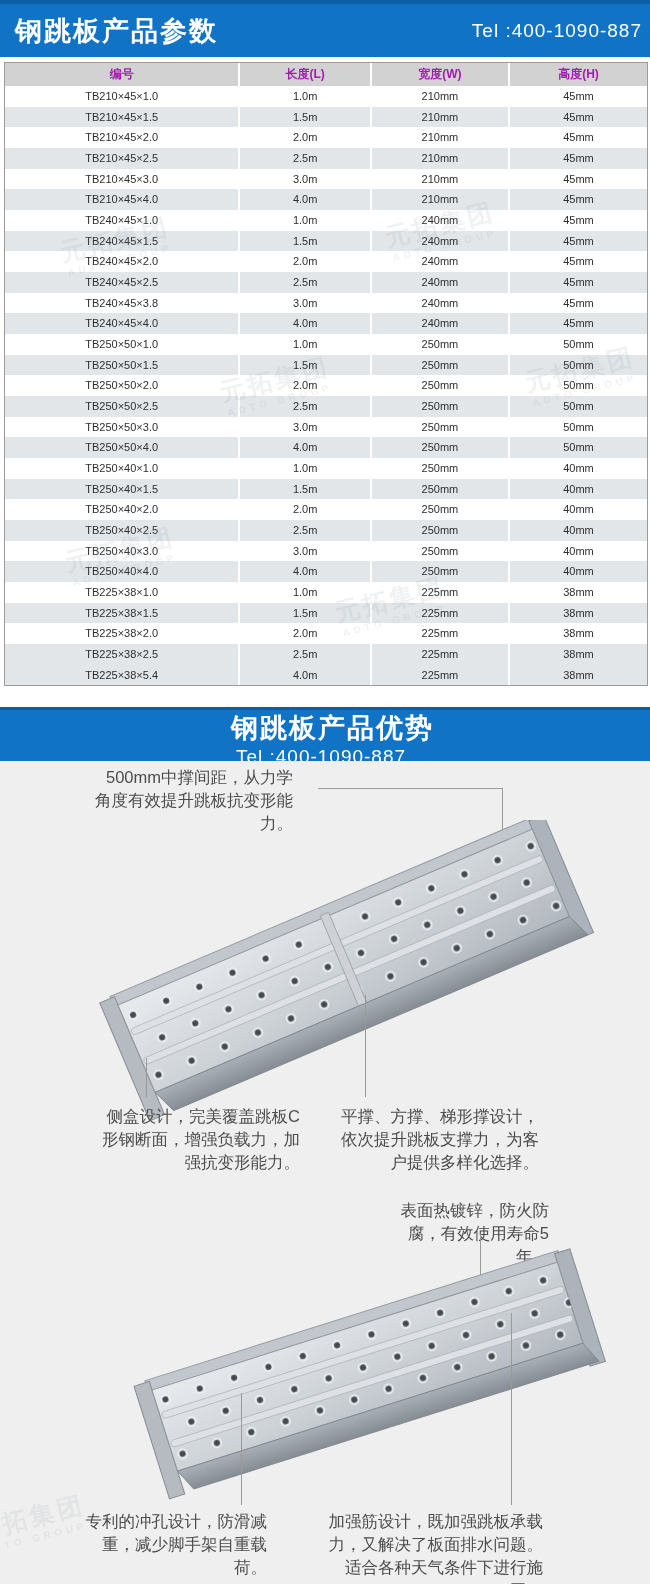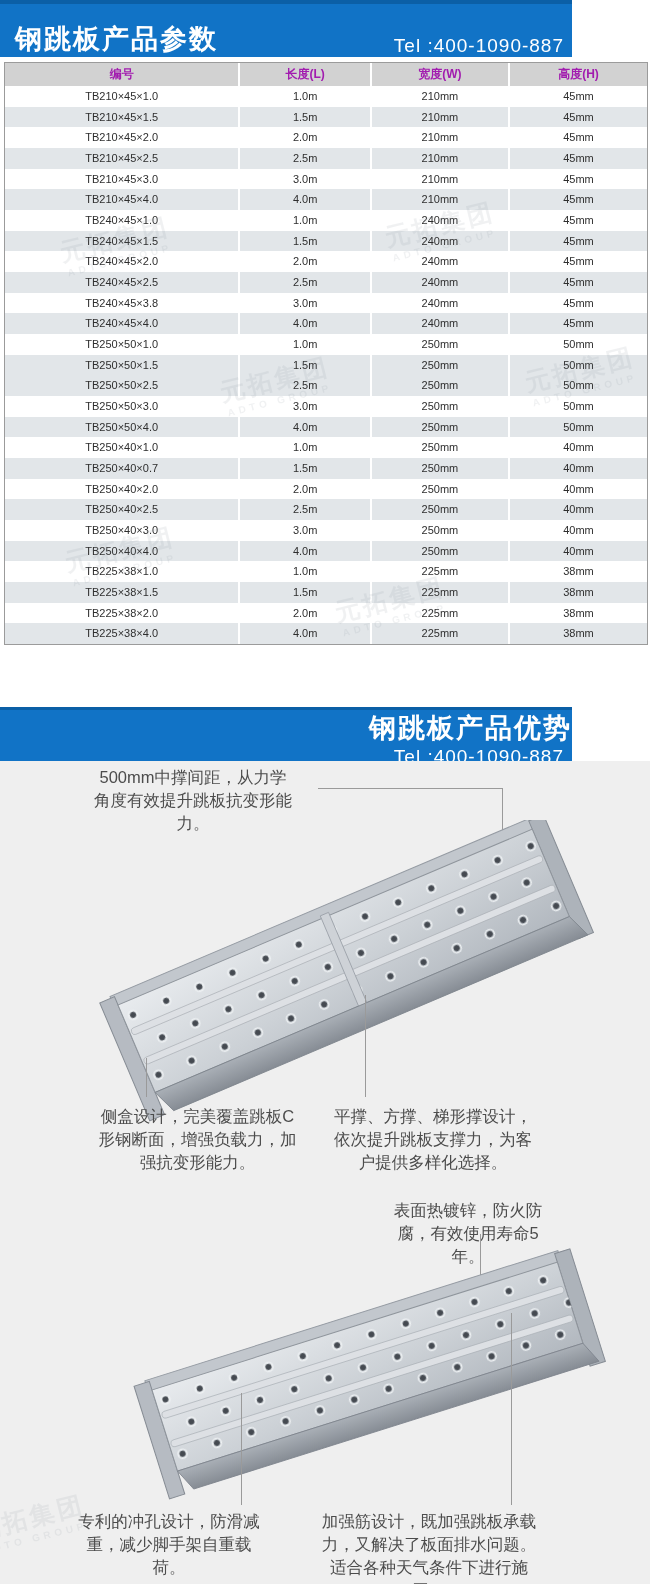--- a/index.html
+++ b/index.html
@@ -1,20 +1,20 @@
 <!DOCTYPE html>
 <html><head>
 <meta charset="utf-8">
 <style>
   html,body{margin:0;padding:0;background:#fff;}
   .page{position:relative;width:650px;height:1584px;overflow:hidden;background:#fff;
         font-family:"Liberation Sans","DejaVu Sans",sans-serif;}
   
-  .band{position:absolute;left:0;width:572px;background:#1173c6;border-top:4px solid #0b5fa6;
-        box-sizing:border-box;display:flex;align-items:flex-end;justify-content:space-between;}
+  .band{position:absolute;left:0;width:650px;background:#1173c6;border-top:4px solid #0b5fa6;
+        box-sizing:border-box;display:flex;align-items:center;justify-content:space-between;}
   .band-1{top:0;height:57px;}
   .band-2{top:707px;height:54px;border-top-width:3px;flex-direction:column;}
   .band .title{color:#fff;font-size:27px;font-weight:bold;letter-spacing:2px;padding-left:15px;}
   .band .tel{color:#ffffff;font-size:19px;font-weight:normal;letter-spacing:1px;padding-right:8px;white-space:nowrap;}
   
   .table-wrap{position:absolute;top:62px;left:4px;width:642px;border:1px solid #9b9b9b;background:#fff;}
   table.spec{width:100%;border-collapse:collapse;table-layout:fixed;}
   table.spec col.c1{width:36.5%}table.spec col.c2{width:20.5%}
   table.spec col.c3{width:21.5%}table.spec col.c4{width:21.5%}
   table.spec th{height:23px;background:#d2d2d2;font-size:12px;font-weight:bold;color:#a21caf;
@@ -24,21 +24,21 @@
                 padding:0;border-left:2px solid #fff;white-space:nowrap;overflow:hidden;}
   table.spec td:first-child{border-left:none;}
   table.spec tr.alt td{background:#e2e6e9;text-align:center;}
   
   .wm{position:absolute;transform:rotate(-14deg);color:#7d8994;opacity:.11;font-weight:bold;
       text-align:center;pointer-events:none;z-index:5;}
   .wm .cn{display:block;font-size:25px;letter-spacing:3px;}
   .wm .en{display:block;font-size:10px;letter-spacing:4px;margin-top:-1px;}
   
   .advantage{position:absolute;top:761px;left:0;width:650px;height:823px;background:#efefef;}
-  .note{position:absolute;font-size:16.5px;line-height:23px;color:#4c4c4c;text-align:center;}
+  .note{position:absolute;font-size:16.5px;line-height:23px;color:#4c4c4c;text-align:right;}
   .cl{position:absolute;background:#9a9a9a;}
   .cl-h{height:1px;}
   .cl-v{width:1px;}
   .plank{position:absolute;}
 </style>
 </head>
 <body>
 
 <div class="page">
 
@@ -141,20 +141,26 @@
             <td>1.0m</td>
             <td>250mm</td>
             <td>50mm</td>
           </tr>
           <tr class="alt">
             <td>TB250×50×1.5</td>
             <td>1.5m</td>
             <td>250mm</td>
             <td>50mm</td>
           </tr>
+          <tr>
+            <td>TB250×50×2.0</td>
+            <td>2.0m</td>
+            <td>250mm</td>
+            <td>50mm</td>
+          </tr>
           <tr class="alt">
             <td>TB250×50×2.5</td>
             <td>2.5m</td>
             <td>250mm</td>
             <td>50mm</td>
           </tr>
           <tr>
             <td>TB250×50×3.0</td>
             <td>3.0m</td>
             <td>250mm</td>
@@ -166,21 +172,21 @@
             <td>250mm</td>
             <td>50mm</td>
           </tr>
           <tr>
             <td>TB250×40×1.0</td>
             <td>1.0m</td>
             <td>250mm</td>
             <td>40mm</td>
           </tr>
           <tr class="alt">
-            <td>TB250×40×0.7</td>
+            <td>TB250×40×1.5</td>
             <td>1.5m</td>
             <td>250mm</td>
             <td>40mm</td>
           </tr>
           <tr>
             <td>TB250×40×2.0</td>
             <td>2.0m</td>
             <td>250mm</td>
             <td>40mm</td>
           </tr>
@@ -214,21 +220,27 @@
             <td>225mm</td>
             <td>38mm</td>
           </tr>
           <tr>
             <td>TB225×38×2.0</td>
             <td>2.0m</td>
             <td>225mm</td>
             <td>38mm</td>
           </tr>
           <tr class="alt">
-            <td>TB225×38×4.0</td>
+            <td>TB225×38×2.5</td>
+            <td>2.5m</td>
+            <td>225mm</td>
+            <td>38mm</td>
+          </tr>
+          <tr class="alt">
+            <td>TB225×38×5.4</td>
             <td>4.0m</td>
             <td>225mm</td>
             <td>38mm</td>
           </tr>
         </tbody>
     </table>
 
     <div class="wm" style="left:55px;top:160px">
         <span class="cn">元拓集团</span>
         <span class="en">ADTO GROUP</span>

